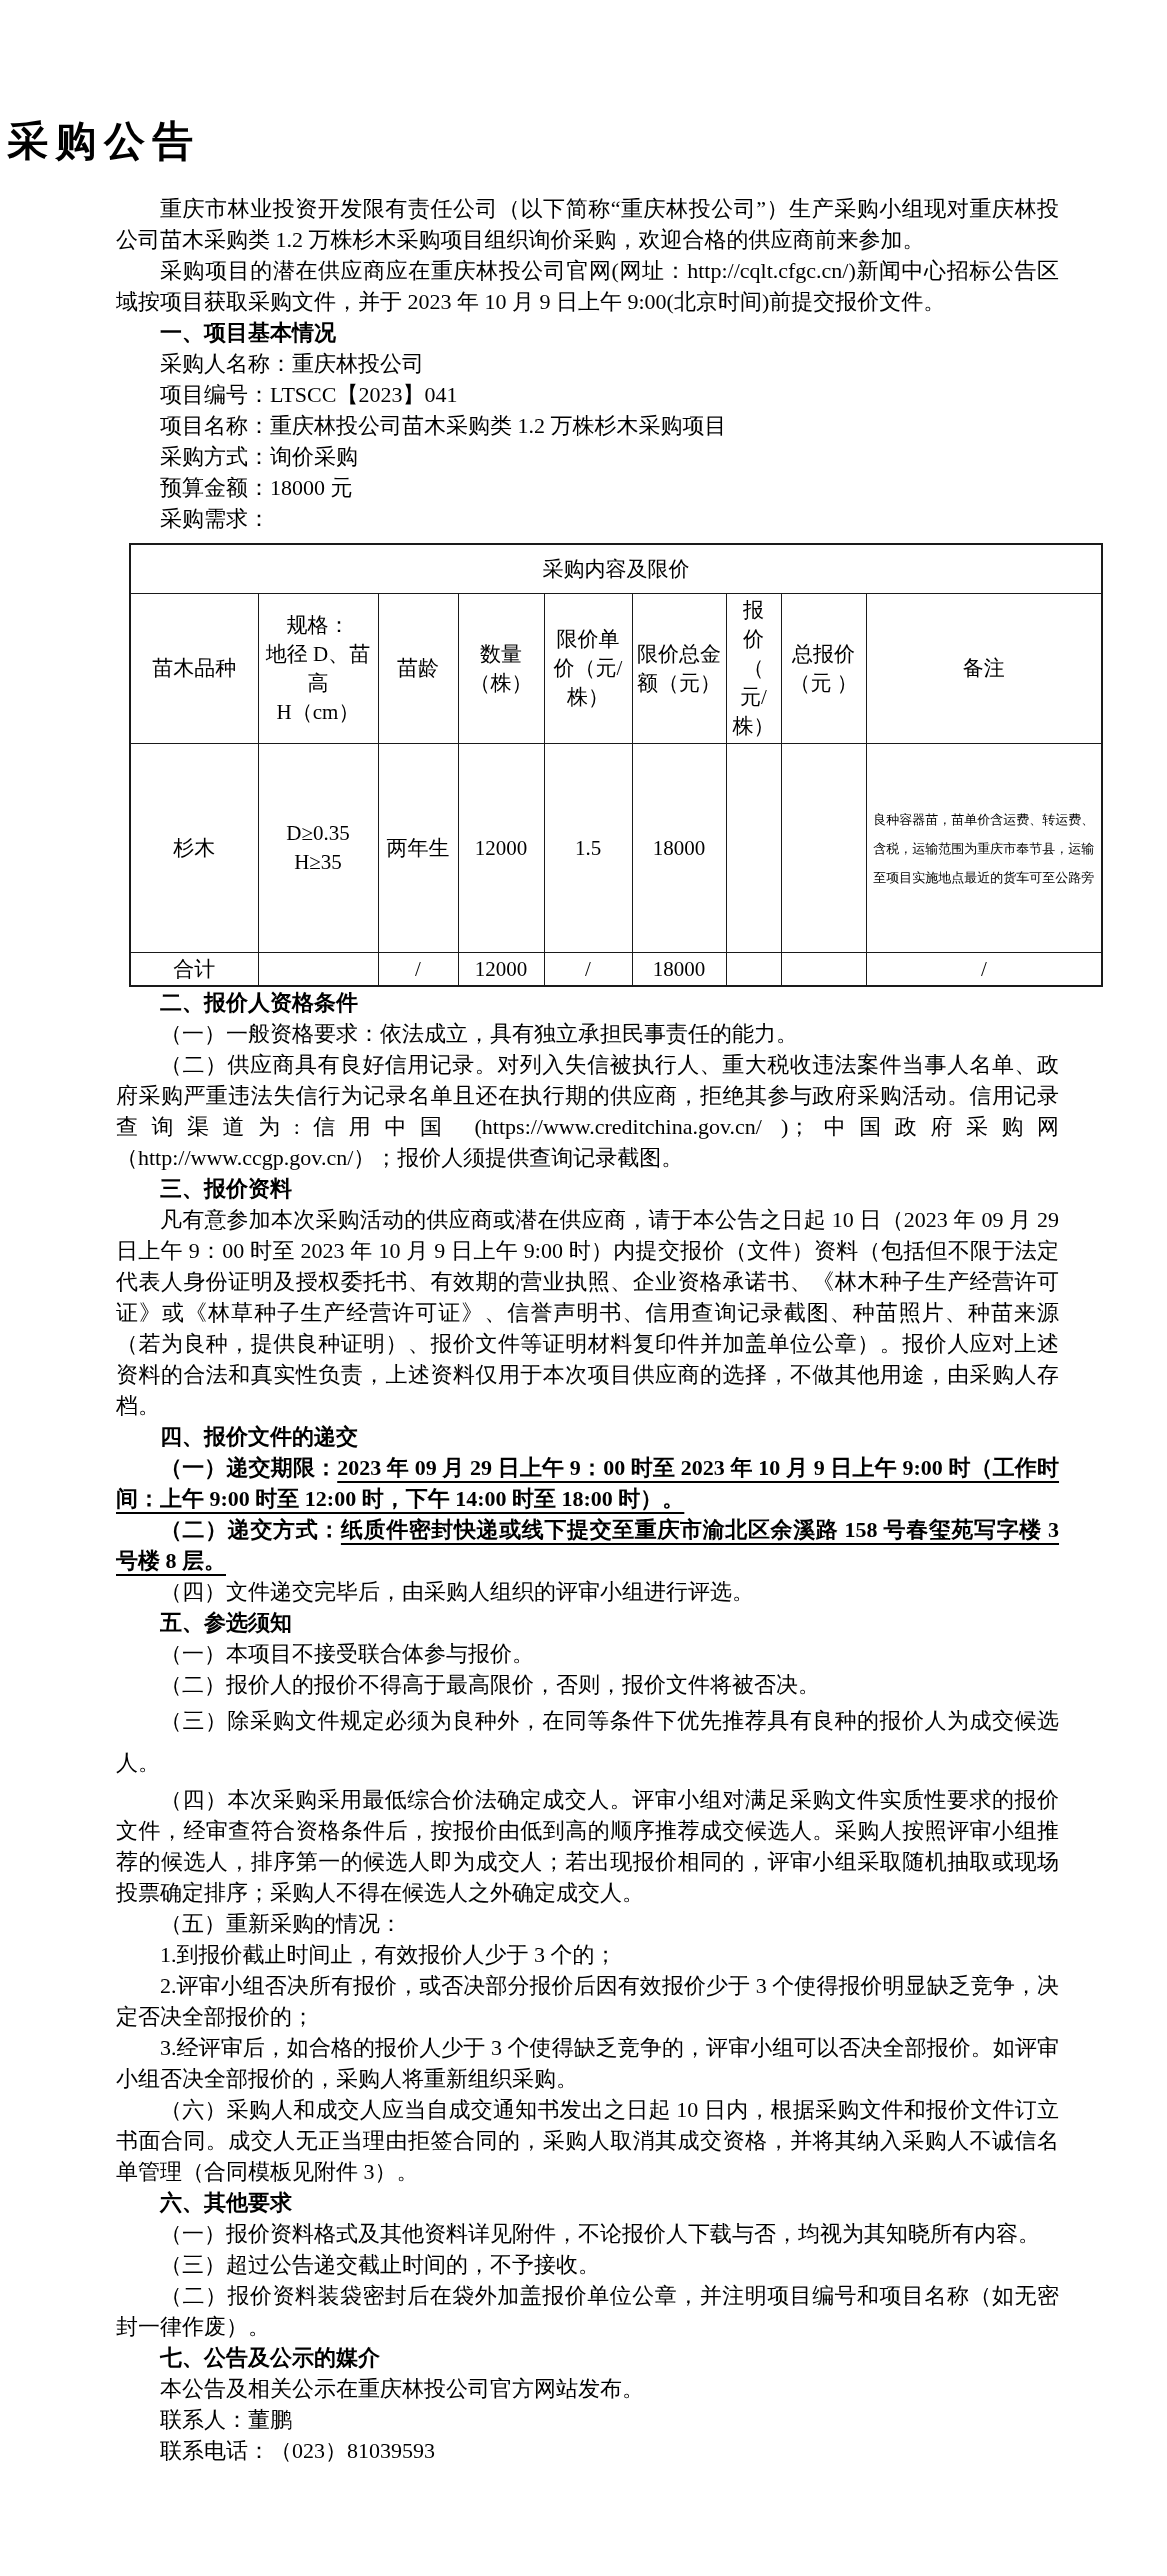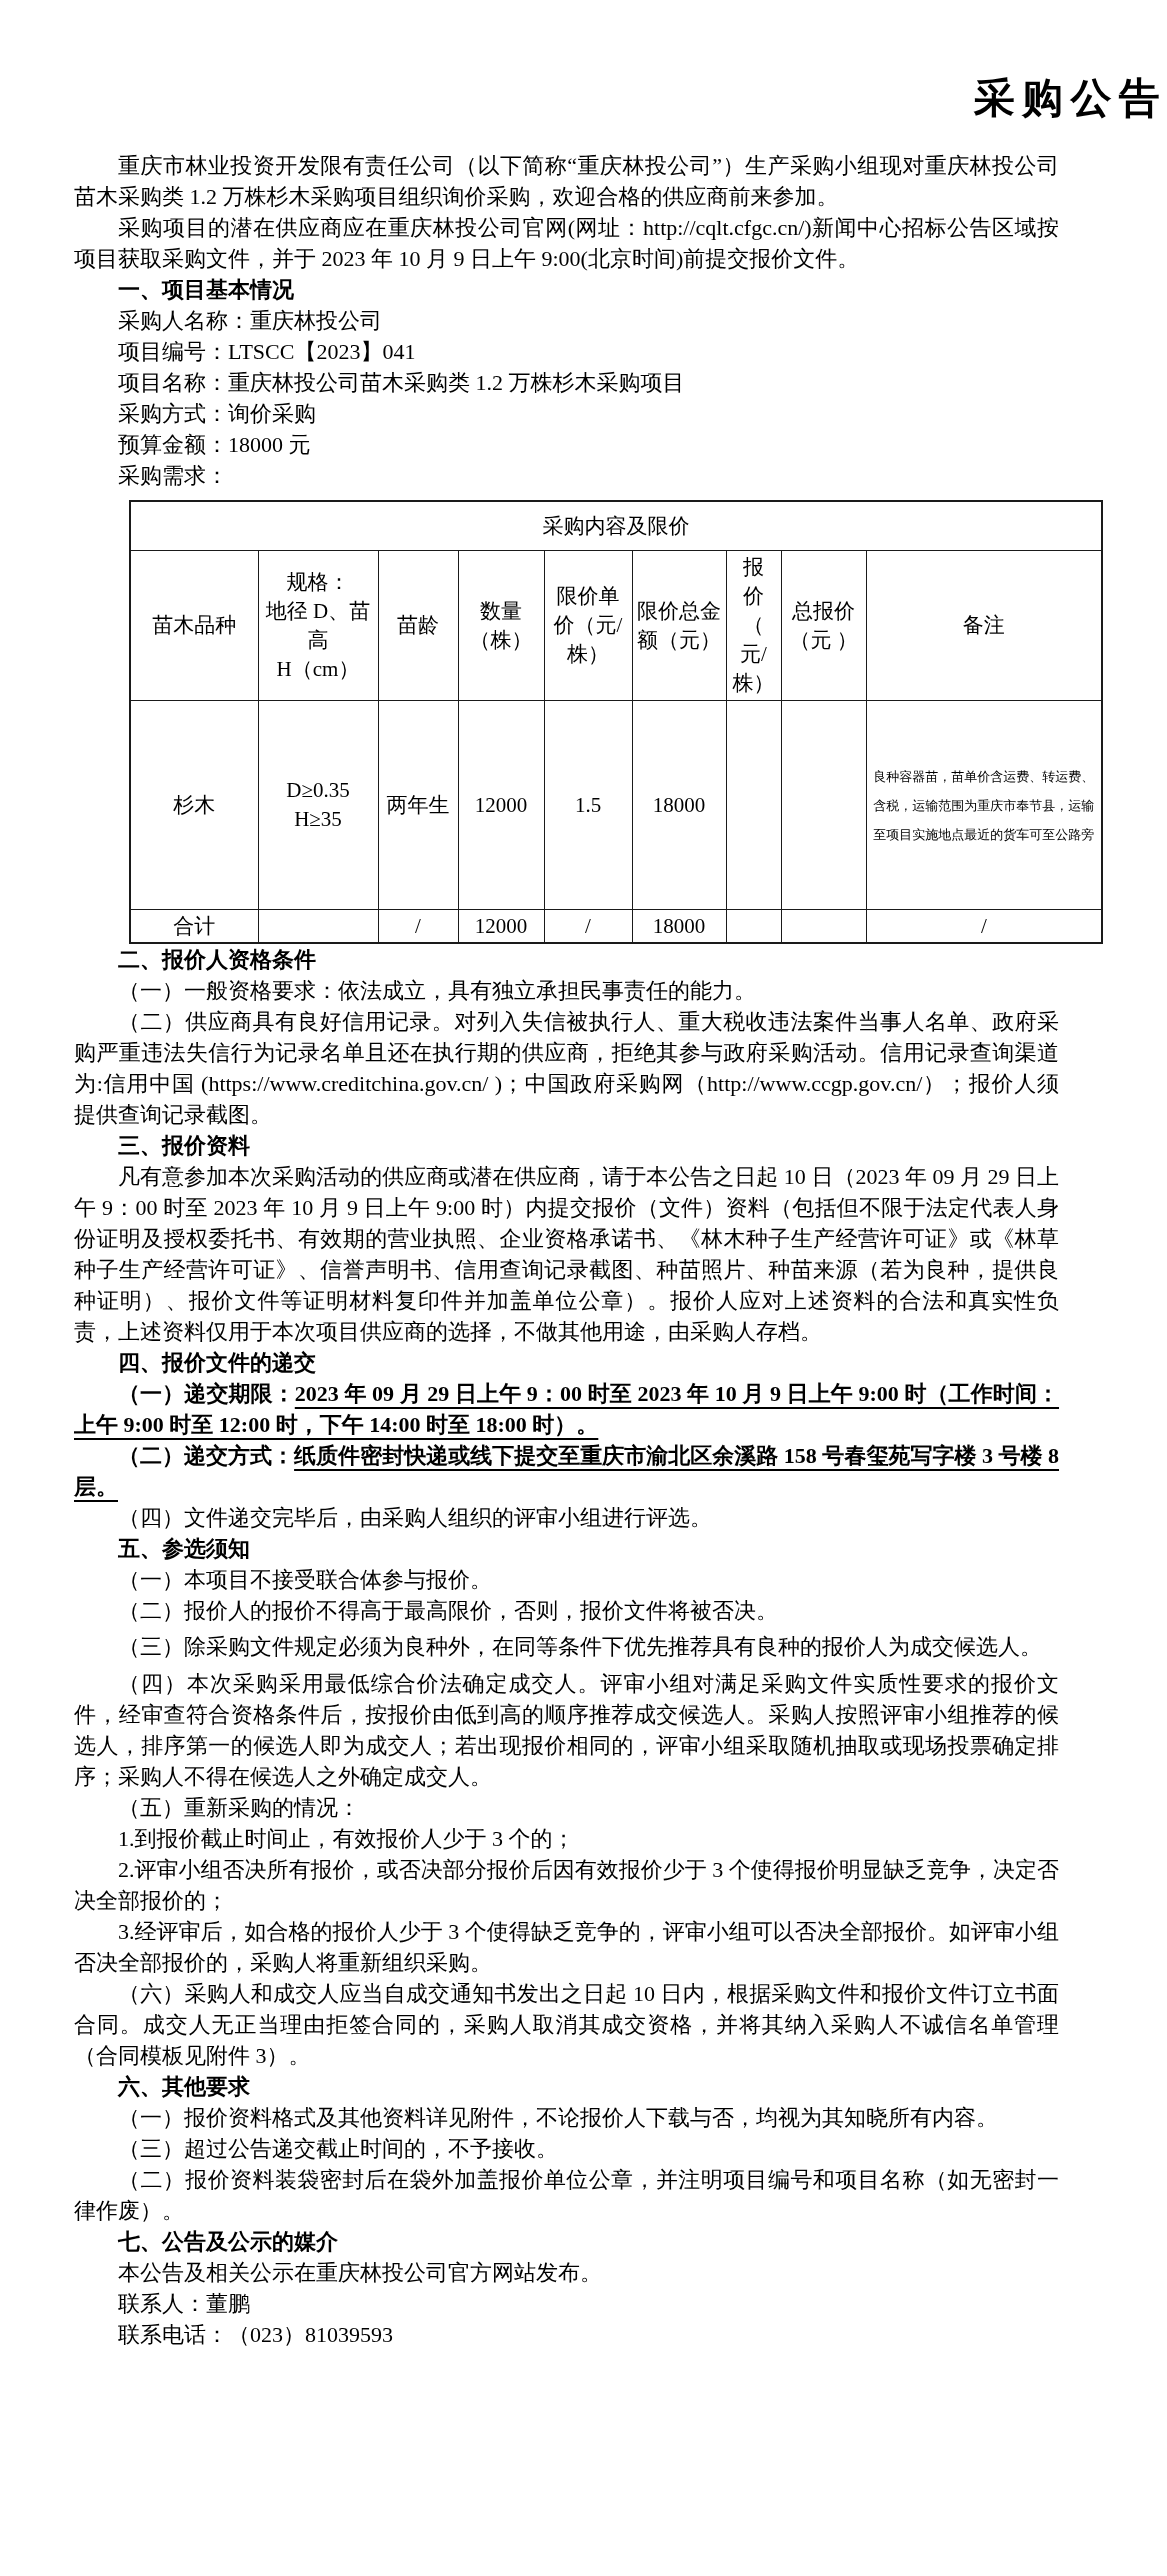--- a/index.html
+++ b/index.html
@@ -2,25 +2,25 @@
 <html style="font-size:11.7px"><head>
 <meta charset="utf-8">
 <style>
   html,body{margin:0;padding:0;}
   body{
     width:1167px;height:2576px;background:#ffffff;color:#000000;
     font-family:"Liberation Serif","DejaVu Serif",serif;
     font-size:22px;line-height:31px;overflow:hidden;
   }
   .title{
-    padding-top:74px;text-align:right;font-weight:bold;
+    padding-top:117px;text-align:left;font-weight:bold;
     font-size:41px;line-height:48px;letter-spacing:7.3px;text-indent:7.3px;
   }
   .doc{margin-top:28px;}
-  .text{margin-left:74px;margin-right:108px;text-align:justify;}
+  .text{margin-left:116px;margin-right:108px;text-align:justify;}
   .text p{margin:0;text-indent:44px;}
   .heading{font-weight:bold;margin-top:5.8px;}
   .mt-lg{margin-top:20.4px;}
   .b{font-weight:bold;}
   .u{text-decoration:underline;text-decoration-thickness:1.5px;text-underline-offset:5.8px;}
   .s5-3{line-height:42px;margin-top:2.9px;margin-bottom:4.4px;}
   .s5-4{margin-top:8.8px;}
 
   .tablewrap{margin-left:129px;margin-top:8.8px;}
   table.tbl{

